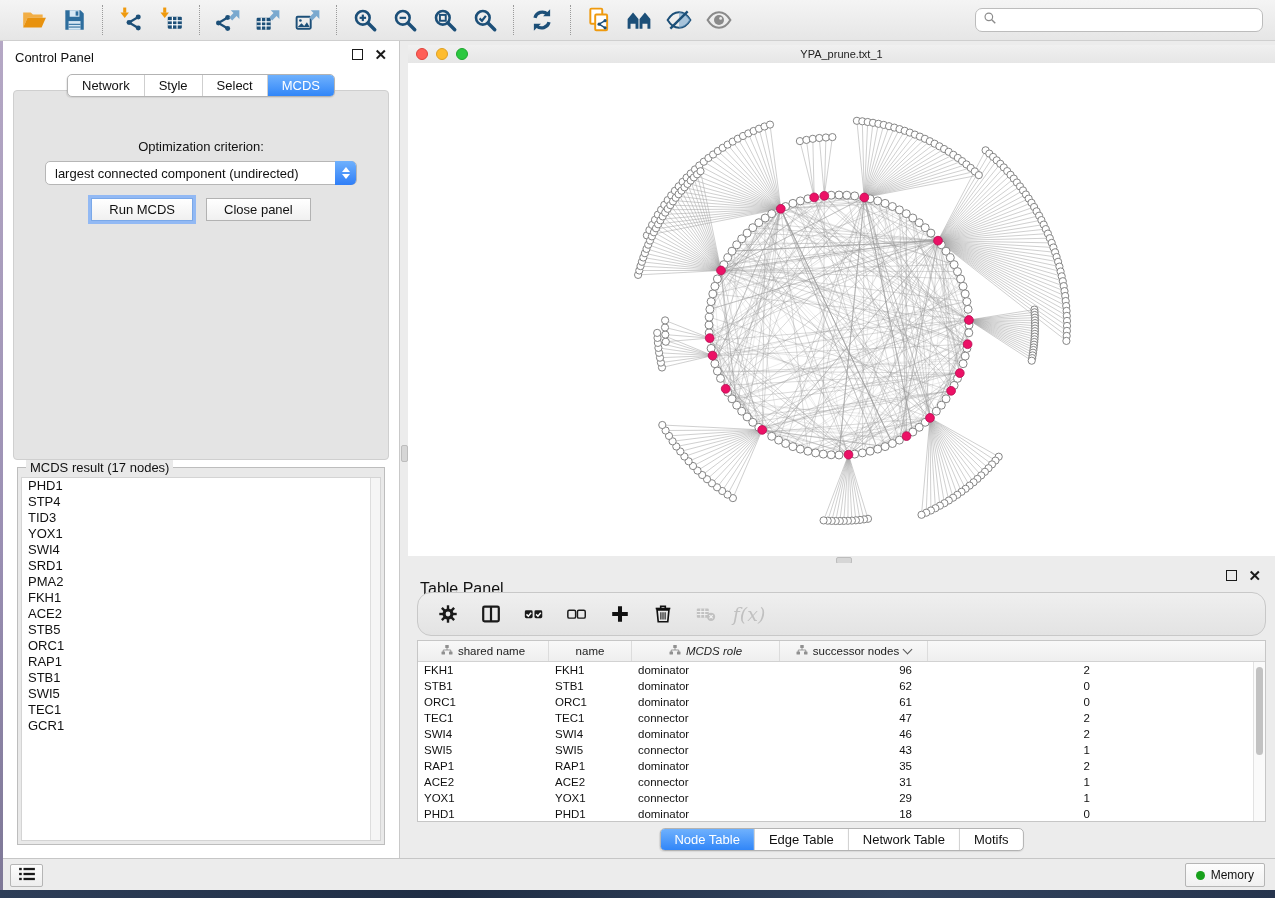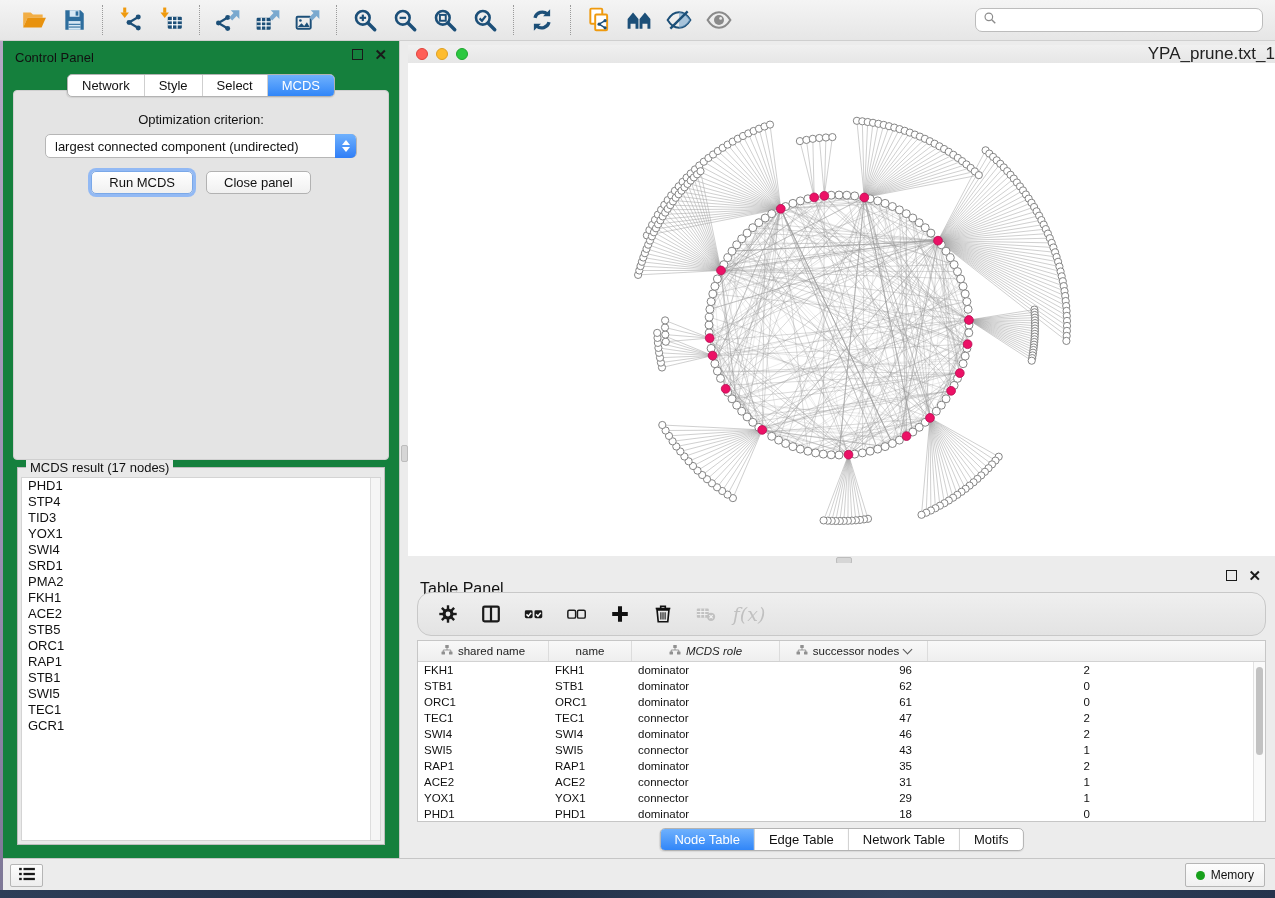--- a/index.html
+++ b/index.html
@@ -12,53 +12,53 @@
   
   #toolbar{left:0;top:0;width:1275px;height:41px;background:linear-gradient(#f4f4f4,#e6e6e6);
            border-bottom:1px solid #cfcfcf;display:flex;align-items:center;box-sizing:border-box;padding-left:6px}
   .tb-group{display:flex;align-items:center;gap:10px;padding:0 13px;height:30px}
   .tb-group + .tb-group{border-left:1px dotted #9a9a9a}
   .tbtn{width:30px;height:30px;display:flex;align-items:center;justify-content:center;cursor:default}
   #toolbar-search{position:absolute;right:12px;top:8px;width:288px;height:24px;border:1px solid #bcbcbc;
                   border-radius:7px;background:#fff;display:flex;align-items:center;padding-left:7px;gap:5px;box-sizing:border-box}
   #toolbar-search input{border:none;outline:none;flex:1;font-size:12px;font-family:"Liberation Sans",sans-serif;background:transparent}
   
-  #control-panel{left:3px;top:41px;width:397px;height:817px;background:#15803d;border-right:1px solid #c9c9c9;box-sizing:border-box}
+  #control-panel{left:3px;top:41px;width:397px;height:817px;background:#ffffff;border-right:1px solid #c9c9c9;box-sizing:border-box}
   .cp-title{position:absolute;left:12px;top:9px;font-size:13px}
   .win-btns{position:absolute;right:12px;top:8px;display:flex;gap:11px;align-items:center}
   .float-ic{width:9px;height:9px;border:1.5px solid #1a1a1a;display:inline-block}
   .close-ic{font-size:15px;font-weight:bold;line-height:10px;color:#1a1a1a}
   .seg{display:flex;border:1px solid #b3b3b3;border-radius:5px;overflow:hidden;background:#fff;font-size:13px;box-shadow:0 1px 1px rgba(0,0,0,.08)}
   .seg .tab{padding:3px 14px;border-left:1px solid #cfcfcf;white-space:nowrap}
   .seg .tab:first-child{border-left:none}
   .seg .tab.sel{background:linear-gradient(#6fb1fd,#3186f8);color:#fff}
   #cp-tabs{position:absolute;left:50%;transform:translateX(-50%);top:33px;z-index:3}
   #cp-box{position:absolute;left:10px;right:10px;top:49px;height:368px;background:#e4e4e4;border:1px solid #cfcfcf;border-radius:4px}
-  .opt-label{margin-top:21px;text-align:center;font-size:13px}
+  .opt-label{margin-top:48px;text-align:center;font-size:13px}
   .mac-select{margin:7px auto 0;width:312px;height:24px;background:#fff;border:1px solid #b6b6b6;border-radius:5px;
               position:relative;display:flex;align-items:center;box-sizing:border-box;font-size:13px;padding-left:9px}
   .mac-select .cap{position:absolute;right:0;top:-1px;bottom:-1px;width:21px;border-radius:0 5px 5px 0;
                    background:linear-gradient(#6fb1fd,#2f7ef7);display:flex;flex-direction:column;align-items:center;justify-content:center;gap:2px}
   .tri-up{width:0;height:0;border-left:4px solid transparent;border-right:4px solid transparent;border-bottom:5px solid #fff}
   .tri-dn{width:0;height:0;border-left:4px solid transparent;border-right:4px solid transparent;border-top:5px solid #fff}
   .btn-row{display:flex;justify-content:center;gap:13px;margin-top:13px}
   .mac-btn{padding:3px 17px;font-size:13px;color:#111;background:linear-gradient(#ffffff,#f0f0f0);
-           border:1px solid #b2b2b2;border-radius:5px}
+           border:1px solid #b2b2b2;border-radius:0}
   .mac-btn.focused{box-shadow:0 0 0 3px rgba(92,156,255,.6);border-color:#7aa8e8}
   #result-group{position:absolute;left:14px;right:14px;top:426px;height:376px;border:1px solid #bdbdbd;background:#e9e9e9}
   #result-legend{position:absolute;left:8px;top:-8px;background:#e9e9e9;padding:0 4px;font-size:13px}
   #result-list{position:absolute;left:3px;right:3px;top:9px;bottom:3px;background:#fff;border:1px solid #d4d4d4;overflow:hidden}
   #result-scroll{position:absolute;right:0;top:0;bottom:0;width:9px;background:#f5f5f5;border-left:1px solid #ddd}
   .list-item{font-size:13px;line-height:16px;padding-left:6px}
   
   #network-window{left:408px;top:45px;width:867px;height:511px;background:#fff}
   #net-titlebar{position:absolute;left:0;top:0;right:0;height:18px;background:linear-gradient(#f0f0f0,#e6e6e6);
                 border-bottom:1px solid #c8c8c8;display:flex;align-items:center}
   .tl{width:12px;height:12px;border-radius:50%;margin-left:8px;box-sizing:border-box}
-  #net-title{position:absolute;left:0;right:0;text-align:right;font-size:17px;color:#222}
+  #net-title{position:absolute;left:0;right:0;text-align:center;font-size:11px;color:#222}
   #net-canvas{position:absolute;left:0;top:18px;width:867px;height:493px;background:#fff}
   #h-splitter{left:408px;top:556px;width:867px;height:7px;background:#ececec}
   #h-handle{position:absolute;left:428px;top:1px;width:14px;height:5px;background:#d6d6d6;border:1px solid #bdbdbd;border-radius:2px}
   #v-splitter{left:400px;top:41px;width:8px;height:817px;background:#ececec}
   #v-handle{position:absolute;left:1px;top:404px;width:5px;height:15px;background:#d6d6d6;border:1px solid #bdbdbd;border-radius:2px}
   
   #table-panel{left:408px;top:563px;width:867px;height:295px;background:#ececec}
   .tp-title{position:absolute;left:12px;top:17px;font-size:16px}
   #tp-toolbar{position:absolute;left:9px;right:9px;top:29px;height:44px;background:linear-gradient(#efefef,#e3e3e3);
               border:1px solid #c8c8c8;border-radius:14px;display:flex;align-items:center;gap:17px;padding-left:17px;box-sizing:border-box}

